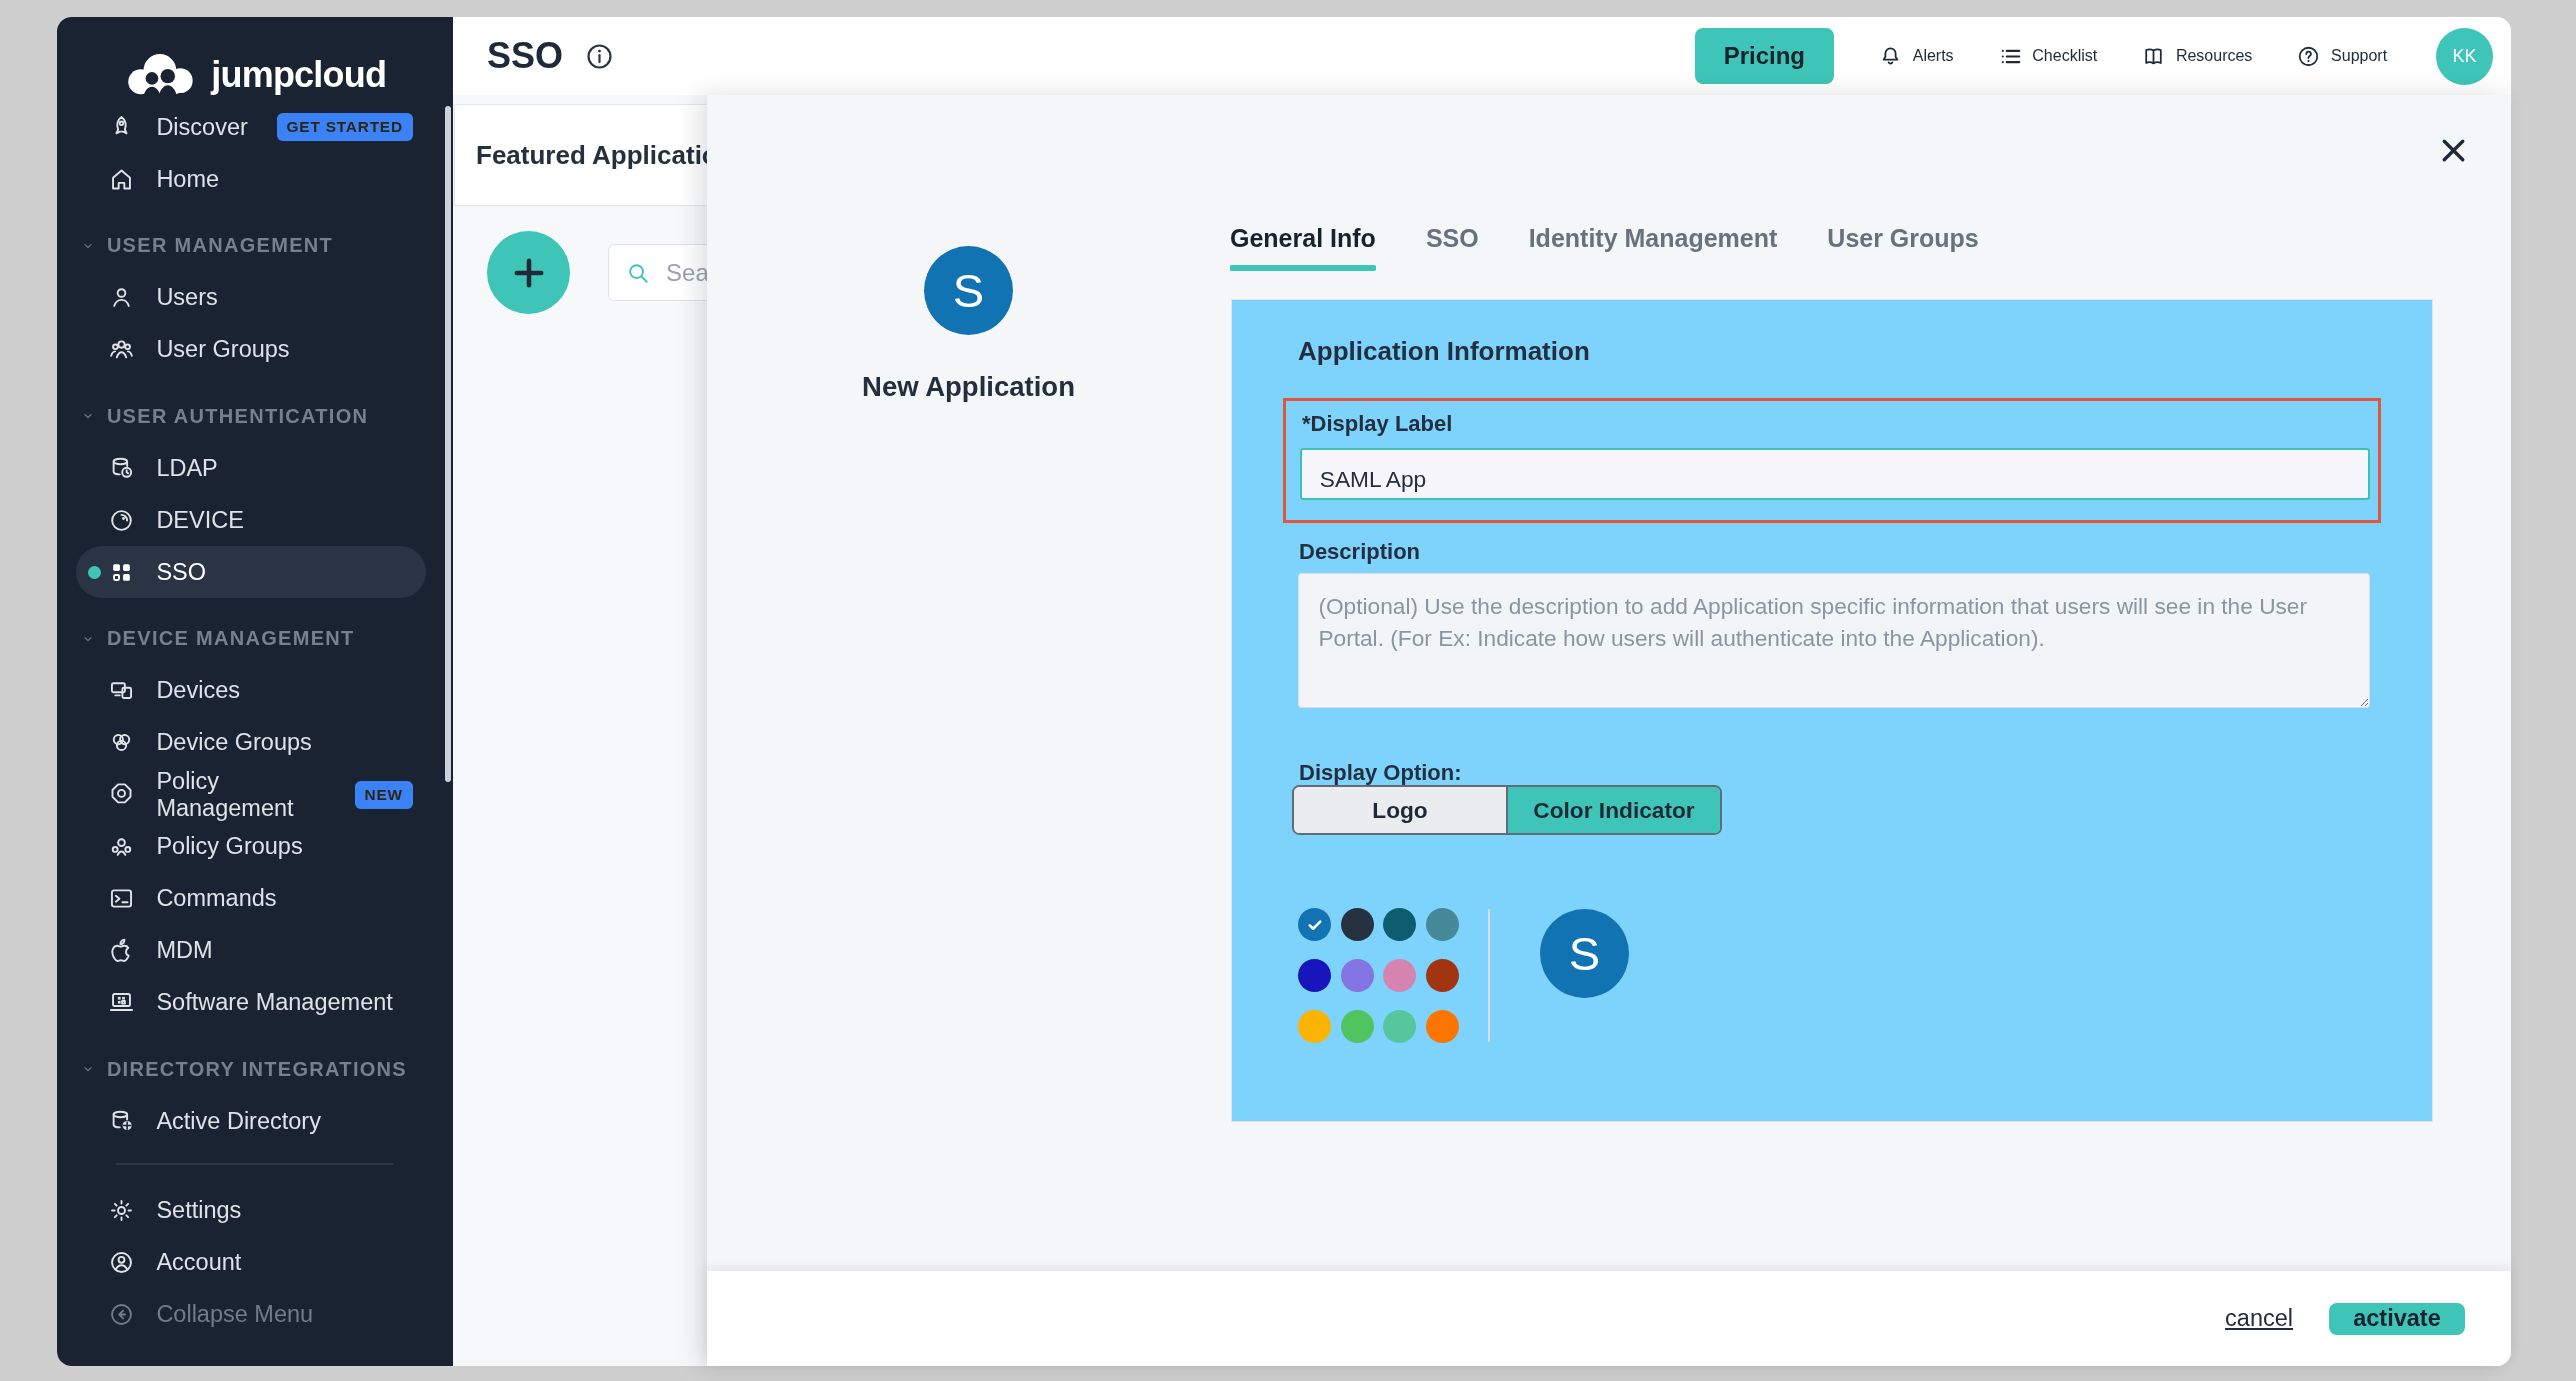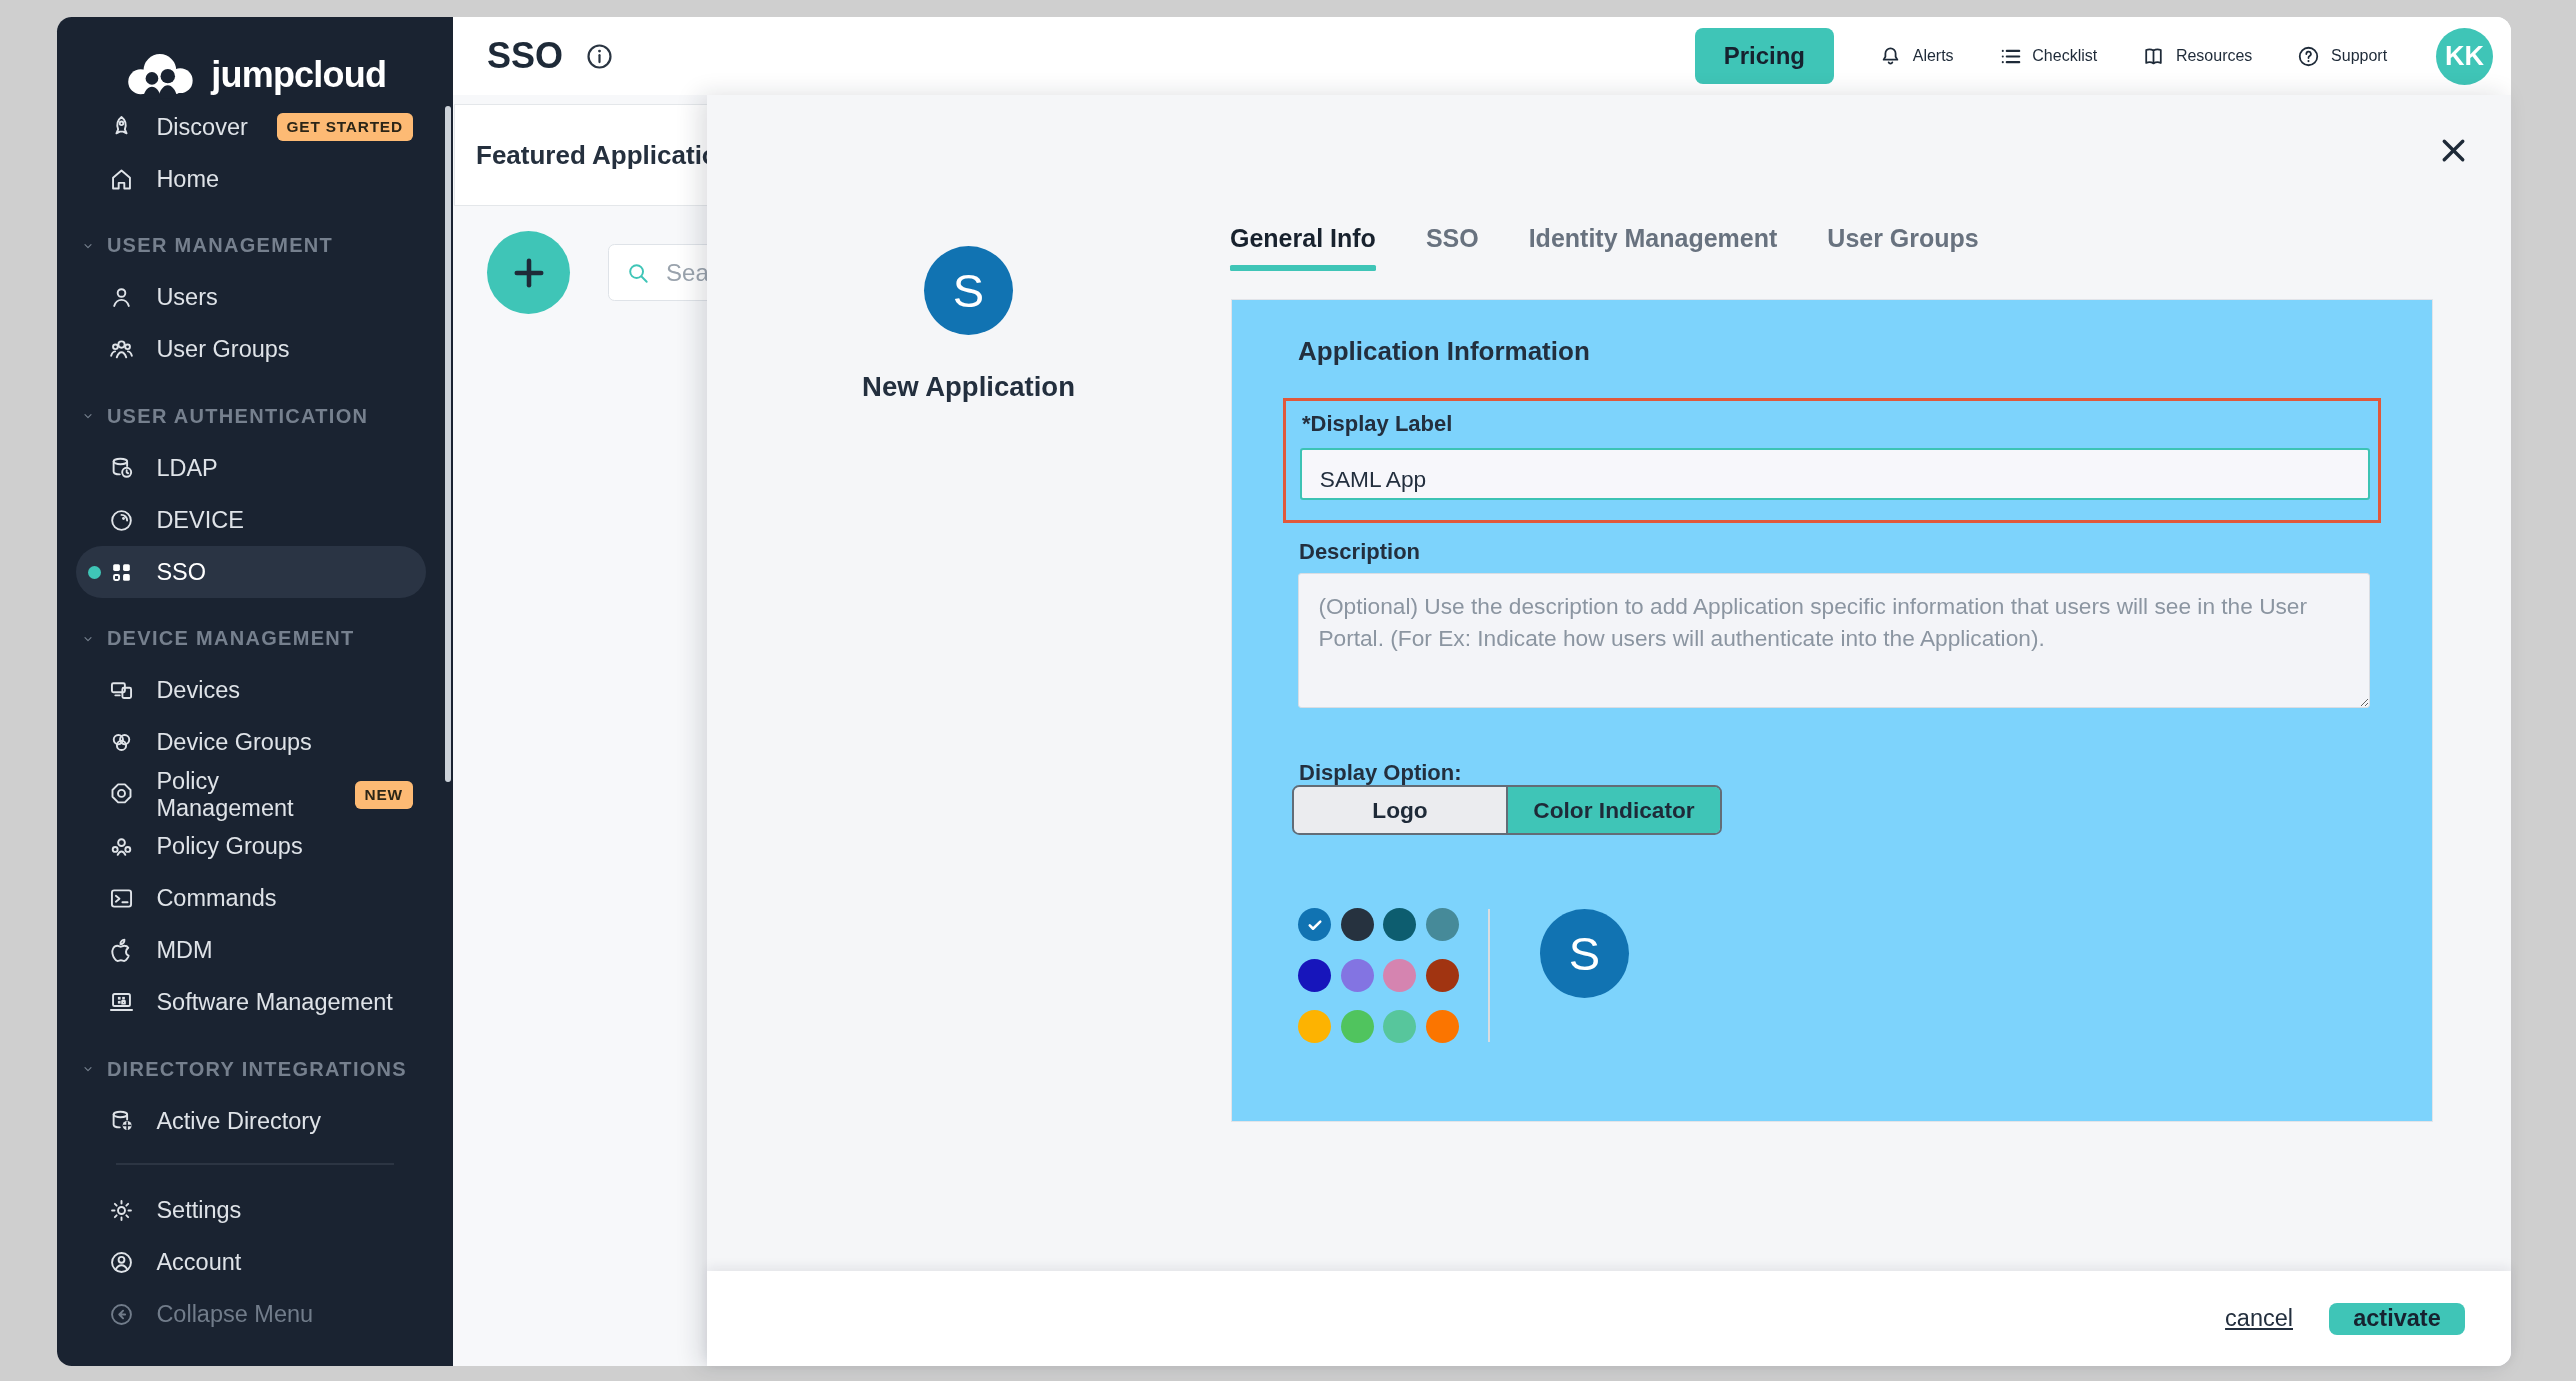--- a/index.html
+++ b/index.html
@@ -16,36 +16,36 @@
   .sec-title{display:flex;align-items:center;gap:11.3px;color:#76808e;font-size:20px;font-weight:700;
     letter-spacing:1.3px;height:52px;margin-top:14.6px;padding-left:3.2px;}
   .sec-title .ic{width:16px;height:16px;}
   .item{display:flex;align-items:center;height:52px;padding:0 13px 0 32px;border-radius:32px;
     font-size:23.5px;color:#dfe3e8;position:relative;cursor:pointer;}
   .item .ic{width:27px;height:27px;margin-right:21px;flex:0 0 auto;}
   .item.active{background:#2a3444;color:#ffffff;}
   .item.active::before{content:'';position:absolute;left:12px;top:50%;margin-top:-6.5px;width:13px;height:13px;
     border-radius:50%;background:#3fc5b7;}
   .item.muted{color:#717c8a;}
-  .badge{margin-left:auto;background:#fdba74;color:#2b2517;font-size:15.4px;font-weight:700;
+  .badge{margin-left:auto;background:#3b82f6;color:#2b2517;font-size:15.4px;font-weight:700;
     letter-spacing:0.8px;padding:6.5px 9.7px;border-radius:5.7px;line-height:1;}
   .side-divider{height:1.6px;background:#2c3543;margin:16px 32px 19.4px 40px;}
   .side-scrollbar{position:absolute;right:1.6px;top:89px;width:6.5px;height:676px;background:#ccd2d9;border-radius:3.2px;}
 
   
   .header{position:absolute;left:396px;top:0;right:0;height:78px;background:#ffffff;border-radius:0 14.6px 0 0;
     display:flex;align-items:center;border-bottom:0.8px solid #eceef1;}
   .page-title{font-size:36px;font-weight:700;color:#1e2a38;margin-left:34px;}
   .title-info{width:31px;height:31px;margin-left:21px;color:#2a3542;}
   .header-right{margin-left:auto;display:flex;align-items:center;gap:44px;padding-right:18px;}
   .pricing-btn{background:#3fc5b7;color:#16222f;font-size:24px;font-weight:600;border:none;
     padding:13.8px 29px;border-radius:8px;cursor:pointer;}
   .hlink{display:flex;align-items:center;gap:9.7px;font-size:16px;color:#1e2a38;cursor:pointer;}
   .hlink .ic{width:25px;height:25px;}
-  .avatar{width:57px;height:57px;border-radius:50%;background:#3fc5b7;color:#ffffff;font-size:27px;font-weight:700;
+  .avatar{width:57px;height:57px;border-radius:50%;background:#3fc5b7;color:#ffffff;font-size:18px;font-weight:400;
     display:flex;align-items:center;justify-content:center;margin-left:4.9px;cursor:pointer;}
 
   
   .content-bg{position:absolute;left:396px;top:78px;right:0;bottom:0;background:#f7f8fa;border-radius:0 0 14.6px 0;}
   .featured{position:absolute;left:397px;top:87px;width:793px;height:102px;background:#ffffff;
     border:0.8px solid #e4e7ea;display:flex;align-items:center;padding-left:21px;
     font-size:26px;font-weight:700;color:#25303e;box-sizing:border-box;}
   .fab{position:absolute;left:430px;top:214px;width:83px;height:83px;border-radius:50%;background:#3fc5b7;
     display:flex;align-items:center;justify-content:center;cursor:pointer;}
   .fab .ic{width:42px;height:42px;color:#1e2a38;stroke-width:2.6;}

